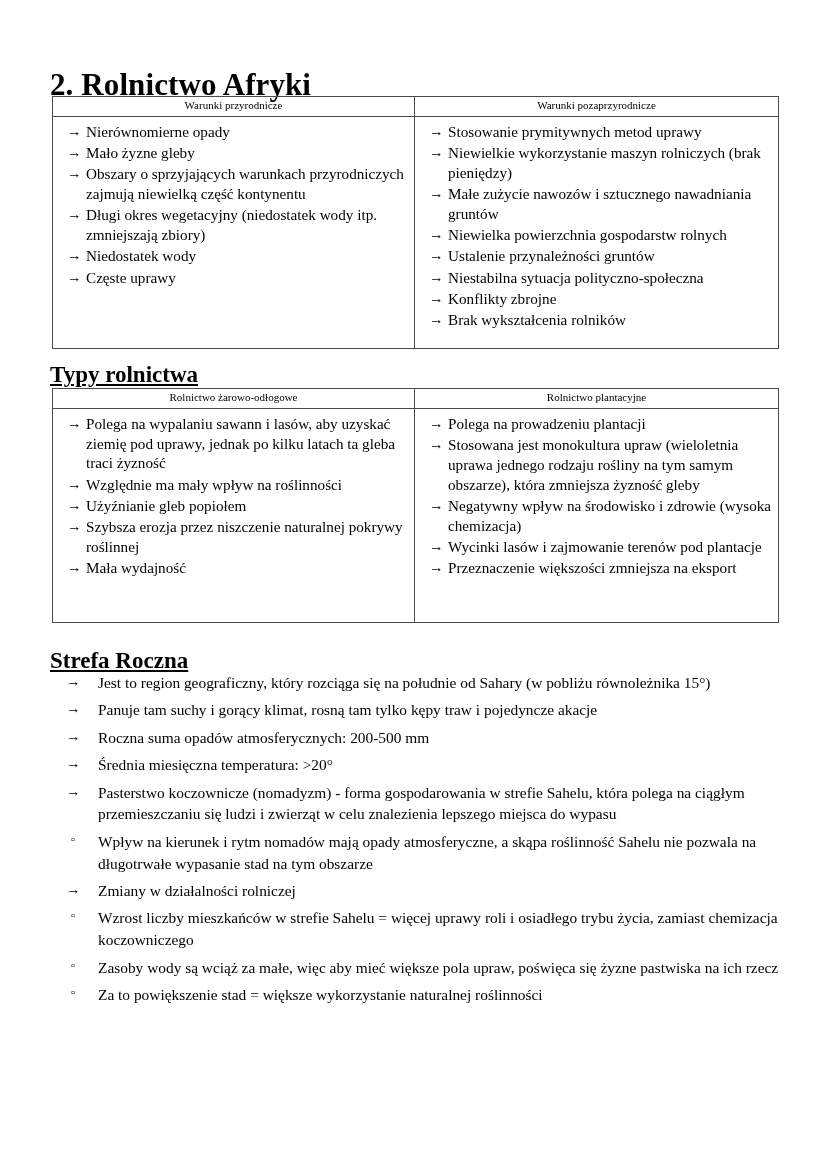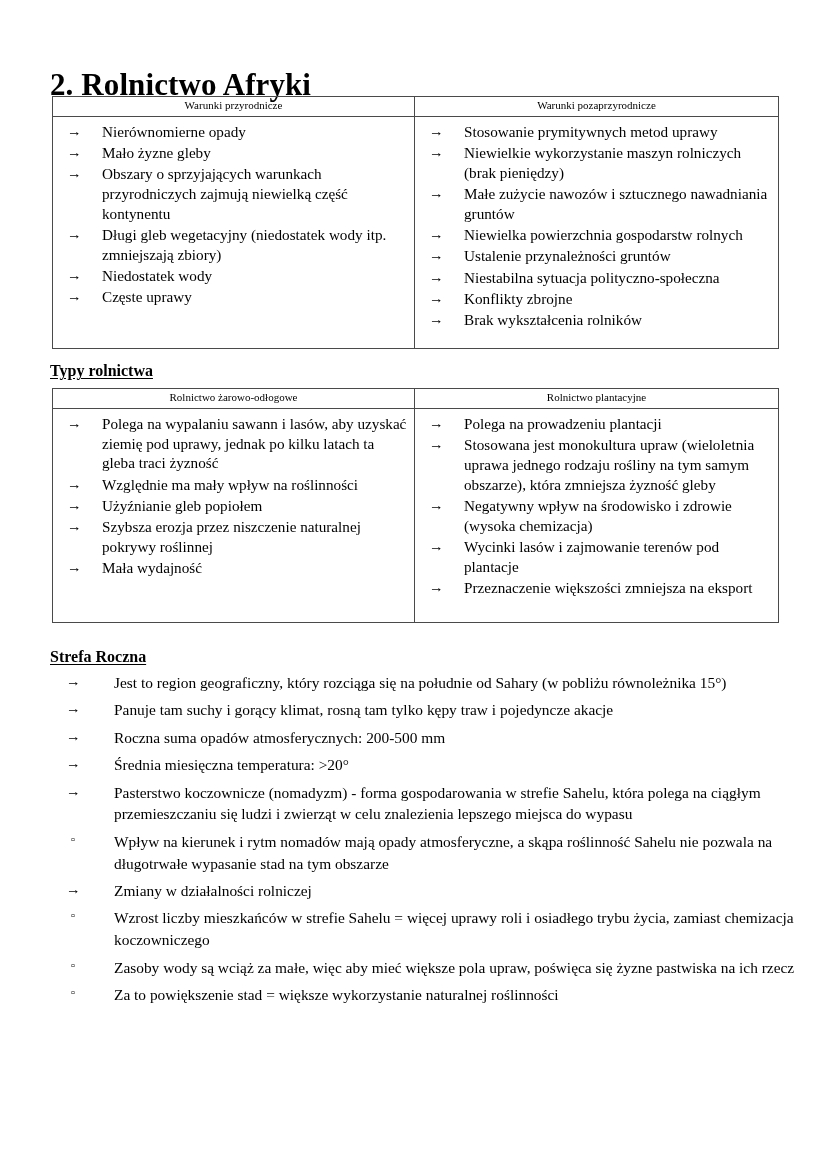--- a/index.html
+++ b/index.html
@@ -69,27 +69,26 @@
     flex: 0 0 auto;
     width: 27px;
     text-align: left;
     padding-left: 8px;
     box-sizing: border-box;
     font-size: 14.5px;
     line-height: 1.30;
   }
   .b .tx {
     flex: 1 1 auto;
-    margin-left: 16px;
   }
 
   
   .sec-head {
     position: absolute;
-    font-size: 16px;
+    font-size: 23px;
     font-weight: bold;
     text-decoration: underline;
     text-underline-offset: 2px;
   }
 
   
   .sahel {
     position: absolute;
     left: 66px;
     top: 672px;
@@ -140,21 +139,21 @@
             <div class="b">
                 <span class="mk">→</span>
                 <span class="tx">Mało żyzne gleby</span>
               </div>
             <div class="b">
                 <span class="mk">→</span>
                 <span class="tx">Obszary o sprzyjających warunkach przyrodniczych zajmują niewielką część kontynentu</span>
               </div>
             <div class="b">
                 <span class="mk">→</span>
-                <span class="tx">Długi gleb wegetacyjny (niedostatek wody itp. zmniejszają zbiory)</span>
+                <span class="tx">Długi okres wegetacyjny (niedostatek wody itp. zmniejszają zbiory)</span>
               </div>
             <div class="b">
                 <span class="mk">→</span>
                 <span class="tx">Niedostatek wody</span>
               </div>
             <div class="b">
                 <span class="mk">→</span>
                 <span class="tx">Częste uprawy</span>
               </div>
           </div>

